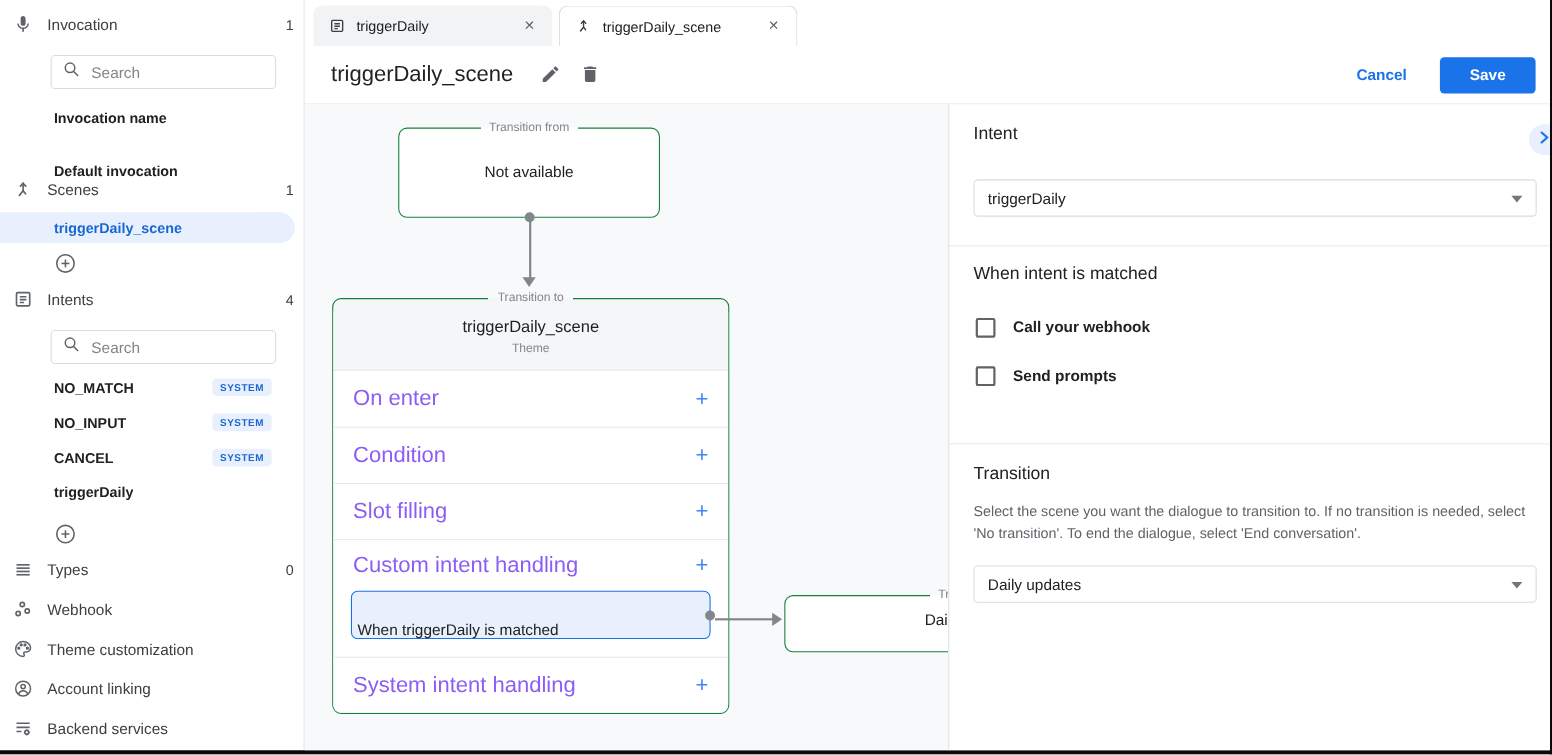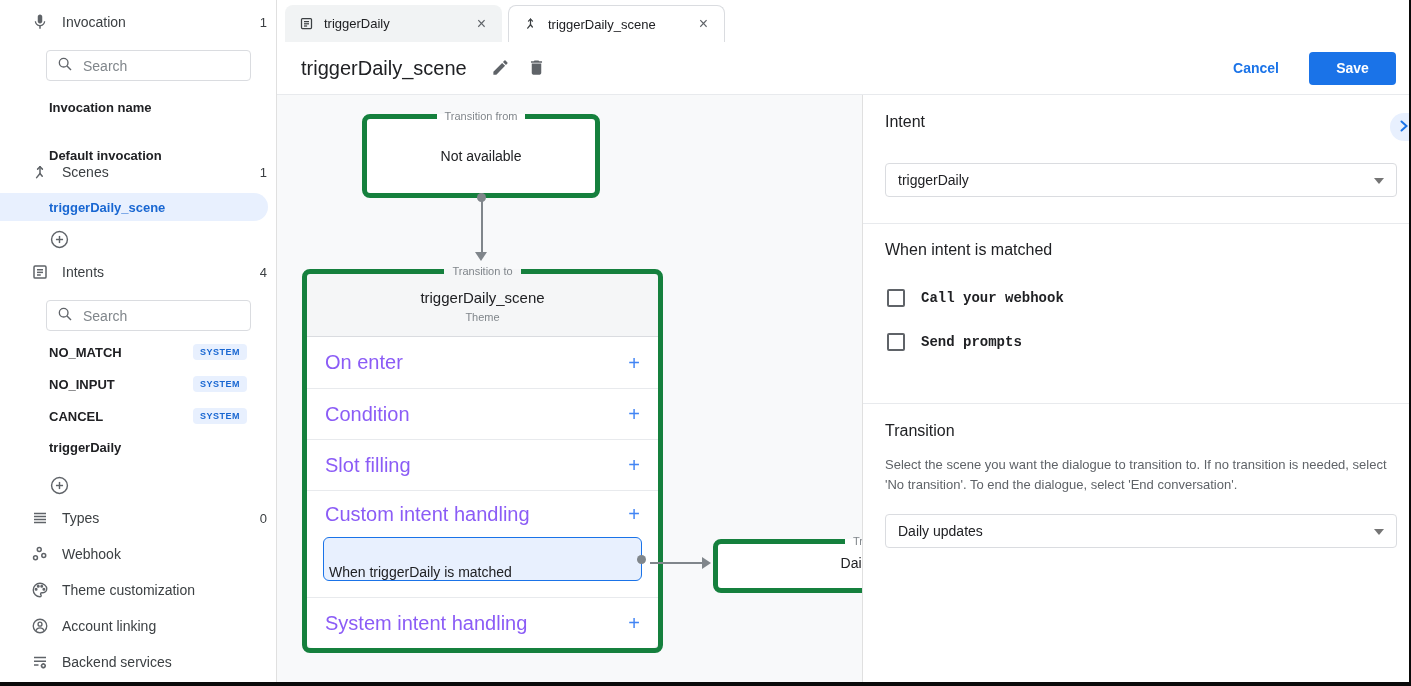--- a/index.html
+++ b/index.html
@@ -2,21 +2,21 @@
 <html><head>
 <meta charset="utf-8">
 <style>
   * { margin:0; padding:0; box-sizing:border-box; }
   html,body { width:1411px; height:686px; }
   body { font-family:"Liberation Sans","DejaVu Sans",sans-serif; color:#202124; background:#fff; }
   #frame { position:relative; width:1411px; height:686px; border-right:2px solid #0a0a0a; border-bottom:4px solid #0a0a0a; overflow:hidden; background:#fff; }
 
   
   #sidebar { position:absolute; left:0; top:0; width:277px; height:100%; background:#fff; border-right:1px solid #e0e0e0; }
-  .sec-header { position:absolute; left:0; width:315px; height:28px; display:flex; align-items:center; padding:0 26px 0 30px; cursor:pointer; }
+  .sec-header { position:absolute; left:0; width:315px; height:28px; display:flex; align-items:center; padding:0 26px 0 11px; cursor:pointer; }
   .sec-header .sicon { width:20px; height:20px; margin-right:12px; flex:none; display:flex; align-items:center; justify-content:center; }
   .sec-header .slabel { flex:1; font-size:14px; color:#3c4043; }
   .sec-header .scount { font-size:13px; color:#3c4043; margin-right:10px; }
   .searchbox { position:absolute; left:46px; width:205px; height:31px; border:1px solid #dadce0; border-radius:4px; background:#fff; display:flex; align-items:center; padding:0 10px; }
   .searchbox input { border:none; outline:none; font-size:14px; color:#202124; width:140px; margin-left:10px; font-family:inherit; }
   .searchbox input::placeholder { color:#80868b; }
   .side-item { position:absolute; left:49px; font-size:13px; font-weight:700; color:#202124; cursor:pointer; }
   .intent-row { position:absolute; left:49px; width:198px; display:flex; align-items:center; justify-content:space-between; cursor:pointer; }
   .intent-row .ilabel { font-size:13px; font-weight:700; color:#202124; }
   .badge { background:#e8f0fe; color:#1967d2; font-size:9px; font-weight:700; letter-spacing:.5px; padding:3px 7px; border-radius:4px; }
@@ -36,21 +36,21 @@
   
   #header { position:absolute; left:277px; top:42px; width:1134px; height:53px; background:#fff; border-bottom:1px solid #e8eaed; display:flex; align-items:center; }
   #page-title { font-size:20px; color:#202124; margin-left:24px; }
   .hicon { width:20px; height:20px; margin-left:24px; cursor:pointer; }
   #header-right { position:absolute; right:15px; display:flex; align-items:center; }
   #cancel-btn { color:#1a73e8; font-size:14px; font-weight:700; margin-right:30px; cursor:pointer; }
   #save-btn { background:#1a73e8; color:#fff; font-size:14px; font-weight:700; border:none; border-radius:4px; width:87px; height:33px; cursor:pointer; font-family:inherit; }
 
   
   #canvas { position:absolute; left:277px; top:95px; width:585px; height:591px; background:#f8f9fa; overflow:hidden; }
-  fieldset.node { border:5px solid #15803d; border-radius:8px; background:#fff; position:absolute; }
+  fieldset.node { border:1px solid #15803d; border-radius:8px; background:#fff; position:absolute; }
   fieldset.node legend { margin:0 auto; padding:0 8px; font-size:11px; color:#80868b; text-align:center; }
   #from-box { left:85px; top:15px; width:238px; height:88px; }
   #from-box .node-content { text-align:center; font-size:14px; color:#202124; margin-top:26px; }
   #target-box { left:436px; top:440px; width:340px; height:58px; }
   #target-box .node-content { text-align:center; font-size:14px; color:#202124; margin-top:8px; }
 
   .dot { position:absolute; width:9px; height:9px; border-radius:50%; background:#80868b; }
   .vline { position:absolute; width:2px; background:#80868b; }
   .hline { position:absolute; height:2px; background:#80868b; }
   .arrow-down { position:absolute; width:0; height:0; border-left:6px solid transparent; border-right:6px solid transparent; border-top:9px solid #80868b; }
@@ -71,21 +71,21 @@
   .chip span { font-size:14px; color:#202124; }
   .chip .dot { right:-5px; top:50%; margin-top:-4.5px; }
 
   
   #panel { position:absolute; left:862px; top:95px; width:549px; height:591px; background:#fff; border-left:1px solid #e0e0e0; }
   .panel-h { position:absolute; left:22px; font-size:16px; color:#202124; }
   .dropdown { position:absolute; left:22px; width:512px; height:34px; border:1px solid #dadce0; border-radius:4px; background:#fff; display:flex; align-items:center; padding:0 30px 0 12px; cursor:pointer; }
   .dropdown .dval { font-size:14px; color:#202124; }
   .caret { position:absolute; right:12px; top:14px; width:0; height:0; border-left:5px solid transparent; border-right:5px solid transparent; border-top:6px solid #757575; }
   .pdivider { position:absolute; left:0; width:549px; height:1px; background:#e8eaed; }
-  .cb-row { position:absolute; left:24px; display:flex; align-items:center; cursor:pointer;font-family:Liberation Mono, monospace; }
+  .cb-row { position:absolute; left:24px; display:flex; cursor:pointer; }
   .cb-box { width:18px; height:18px; border:2px solid #5f6368; border-radius:2px; background:#fff; flex:none; }
   .cb-label { margin-left:16px; font-size:14px; font-weight:700; color:#202124; }
   #panel-desc { position:absolute; left:22px; top:360px; width:514px; font-size:13px; line-height:20px; color:#5f6368; }
   #collapse-pill { position:absolute; right:0; top:18px; width:21px; height:28px; background:#e8f0fe; border-radius:14px 0 0 14px; display:flex; align-items:center; justify-content:flex-end; cursor:pointer; padding-right:2px; }
 </style>
 </head>
 <body>
 
 <div id="frame">
 

